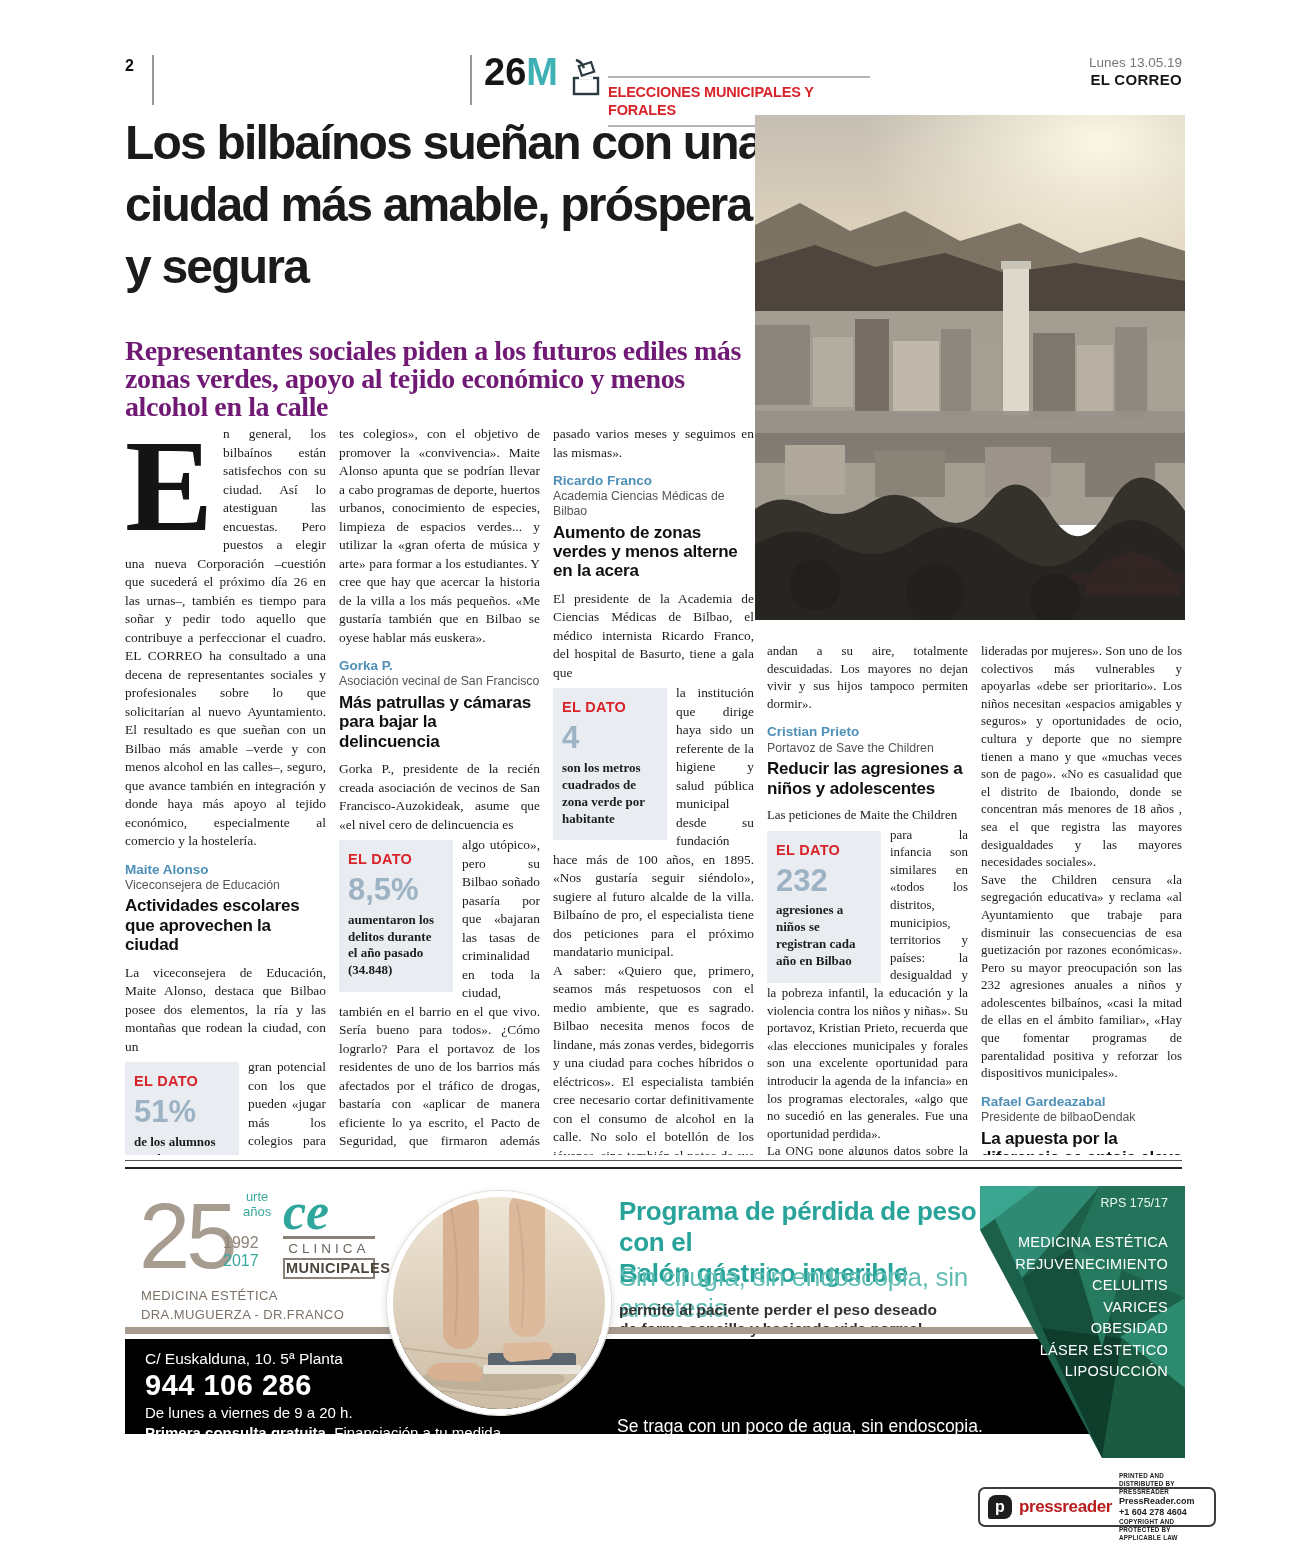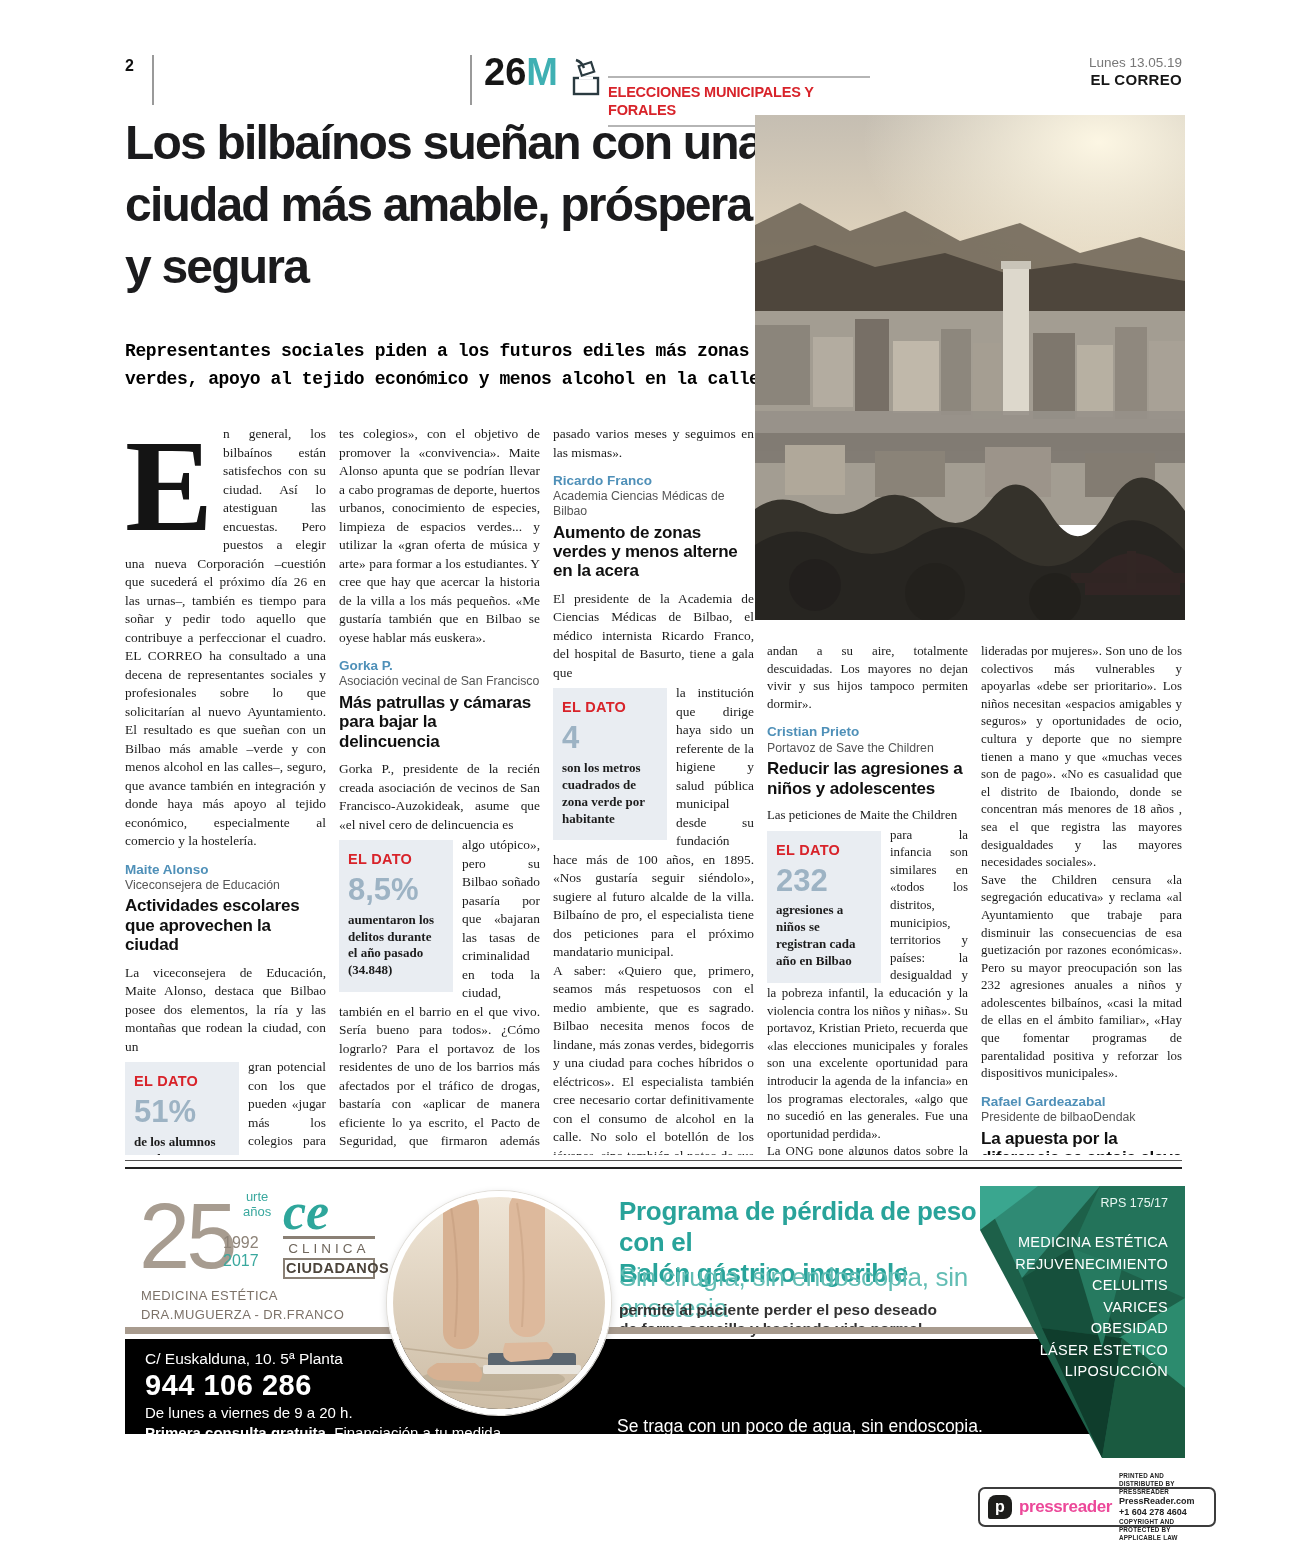--- a/index.html
+++ b/index.html
@@ -18,22 +18,22 @@
   .ballot{left:566px;top:56px;}
   .elec-label{left:608px;top:76px;width:262px;border-top:2px solid #b5b5b5;border-bottom:2px solid #b5b5b5;padding:5px 0 6px;}
   .elec-label span{font-family:"Liberation Sans",sans-serif;font-weight:bold;font-size:14.5px;color:#d8232a;letter-spacing:-0.2px;}
   .masthead{right:118px;top:55px;text-align:right;font-family:"Liberation Sans",sans-serif;}
   .masthead .date{font-size:13.5px;color:#777;line-height:1.2;}
   .masthead .paper{font-size:15px;font-weight:bold;color:#161616;letter-spacing:.3px;}
 
   
   .headline{left:125px;top:112px;width:640px;font-family:"Liberation Sans",sans-serif;font-weight:bold;
       font-size:48px;line-height:62px;letter-spacing:-1.8px;color:#1b1b1d;}
-  .subhead{left:125px;top:337px;width:640px;font-family:Liberation Mono, monospace;font-weight:bold;
-      font-size:18px;line-height:28px;letter-spacing:-0.4px;color:#000000;}
+  .subhead{left:125px;top:337px;width:640px;font-family:Liberation Serif, serif;font-weight:bold;
+      font-size:28px;line-height:28px;letter-spacing:-0.4px;color:#701a75;}
 
   
   .photo{left:755px;top:115px;width:430px;height:505px;overflow:hidden;}
   .photo svg{display:block;}
 
   
   .col{position:absolute;width:201px;overflow:hidden;}
   .body{font-family:"Liberation Serif",serif;font-size:13.4px;line-height:18.5px;color:#1b1b1b;
         text-align:justify;margin:0 0 2px;white-space:pre-line;}
   .short .body{font-size:12.9px;line-height:17.6px;}
@@ -92,21 +92,21 @@
   .ad .services{left:855px;top:44px;width:188px;text-align:right;z-index:4;color:#fff;
       font-family:"Liberation Sans",sans-serif;font-size:14.5px;line-height:21.5px;letter-spacing:.3px;}
   .ad .rps{left:855px;top:8px;width:188px;text-align:right;z-index:4;color:#e9f7f2;
       font-family:"Liberation Sans",sans-serif;font-size:12.5px;}
 
   
   .pr-box{left:978px;top:1487px;width:238px;height:40px;border:2px solid #3c3c3c;border-radius:7px;
       display:flex;align-items:center;padding:2px 8px;box-sizing:border-box;gap:7px;background:#fff;}
   .pr-logo{width:24px;height:24px;background:#1d1d1b;border-radius:8px 8px 8px 2px;color:#fff;
       font-family:"Liberation Sans",sans-serif;font-weight:bold;font-size:16px;line-height:24px;text-align:center;flex:0 0 auto;}
-  .pr-brand{font-family:"Liberation Sans",sans-serif;font-weight:bold;font-size:17px;color:#ec4899;letter-spacing:-0.4px;flex:0 0 auto;}
+  .pr-brand{font-family:"Liberation Sans",sans-serif;font-weight:bold;font-size:17px;color:#b91c1c;letter-spacing:-0.4px;flex:0 0 auto;}
   .pr-right{font-family:"Liberation Sans",sans-serif;color:#222;text-align:left;line-height:1.25;}
   .pr-right .s{display:block;font-size:6.3px;font-weight:bold;letter-spacing:.2px;}
   .pr-right .m{display:block;font-size:9px;font-weight:bold;}
 </style>
 </head>
 <body>
 
 <div class="page">
 
   <div class="abs pagenum">2</div>
@@ -270,21 +270,21 @@
       <span>urte</span><br>
       <span>años</span>
     </div>
     <div class="abs years">
       <span>1992</span><br>
       <span class="y2">2017</span>
     </div>
     <div class="abs ce">ce</div>
     <div class="abs clinica">
       <span class="c1">CLINICA</span>
-      <span class="c2">CIUDADANOS</span>
+      <span class="c2">MUNICIPALES</span>
     </div>
     <div class="abs specialty">MEDICINA ESTÉTICA</div>
     <div class="abs doctors">DRA.MUGUERZA - DR.FRANCO</div>
 
     <div class="abs feet">
       <svg width="212" height="212" viewBox="0 0 212 212">
         <defs>
           <linearGradient id="floor" x1="0" y1="0" x2="0" y2="1">
             <stop offset="0" stop-color="#efe5d6"></stop>
               <stop offset="1" stop-color="#cdbda6"></stop>

